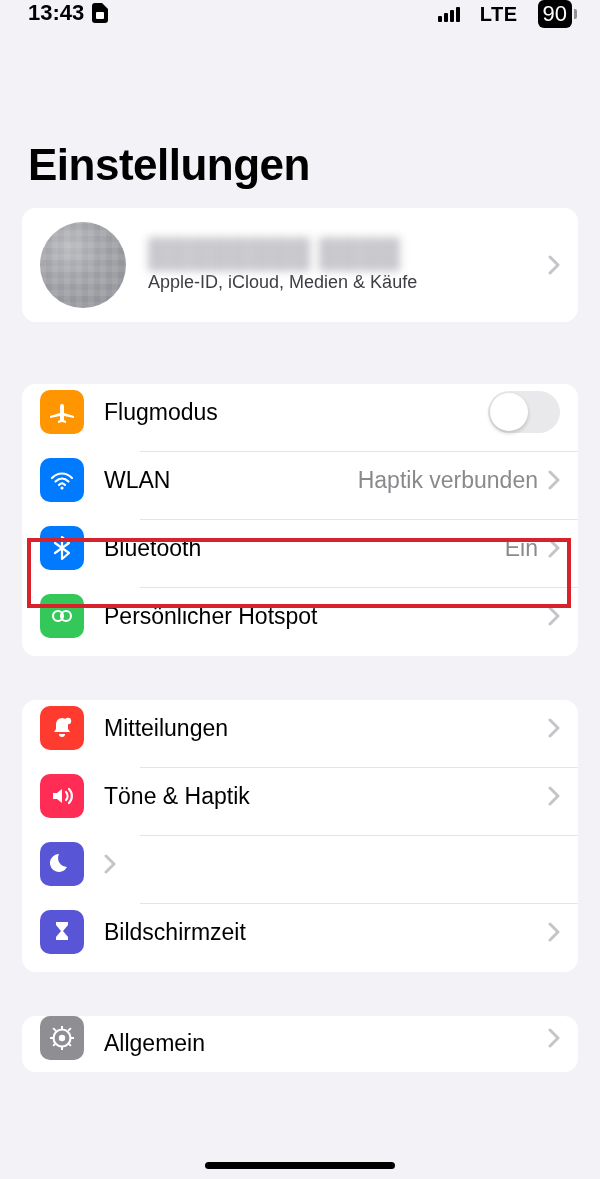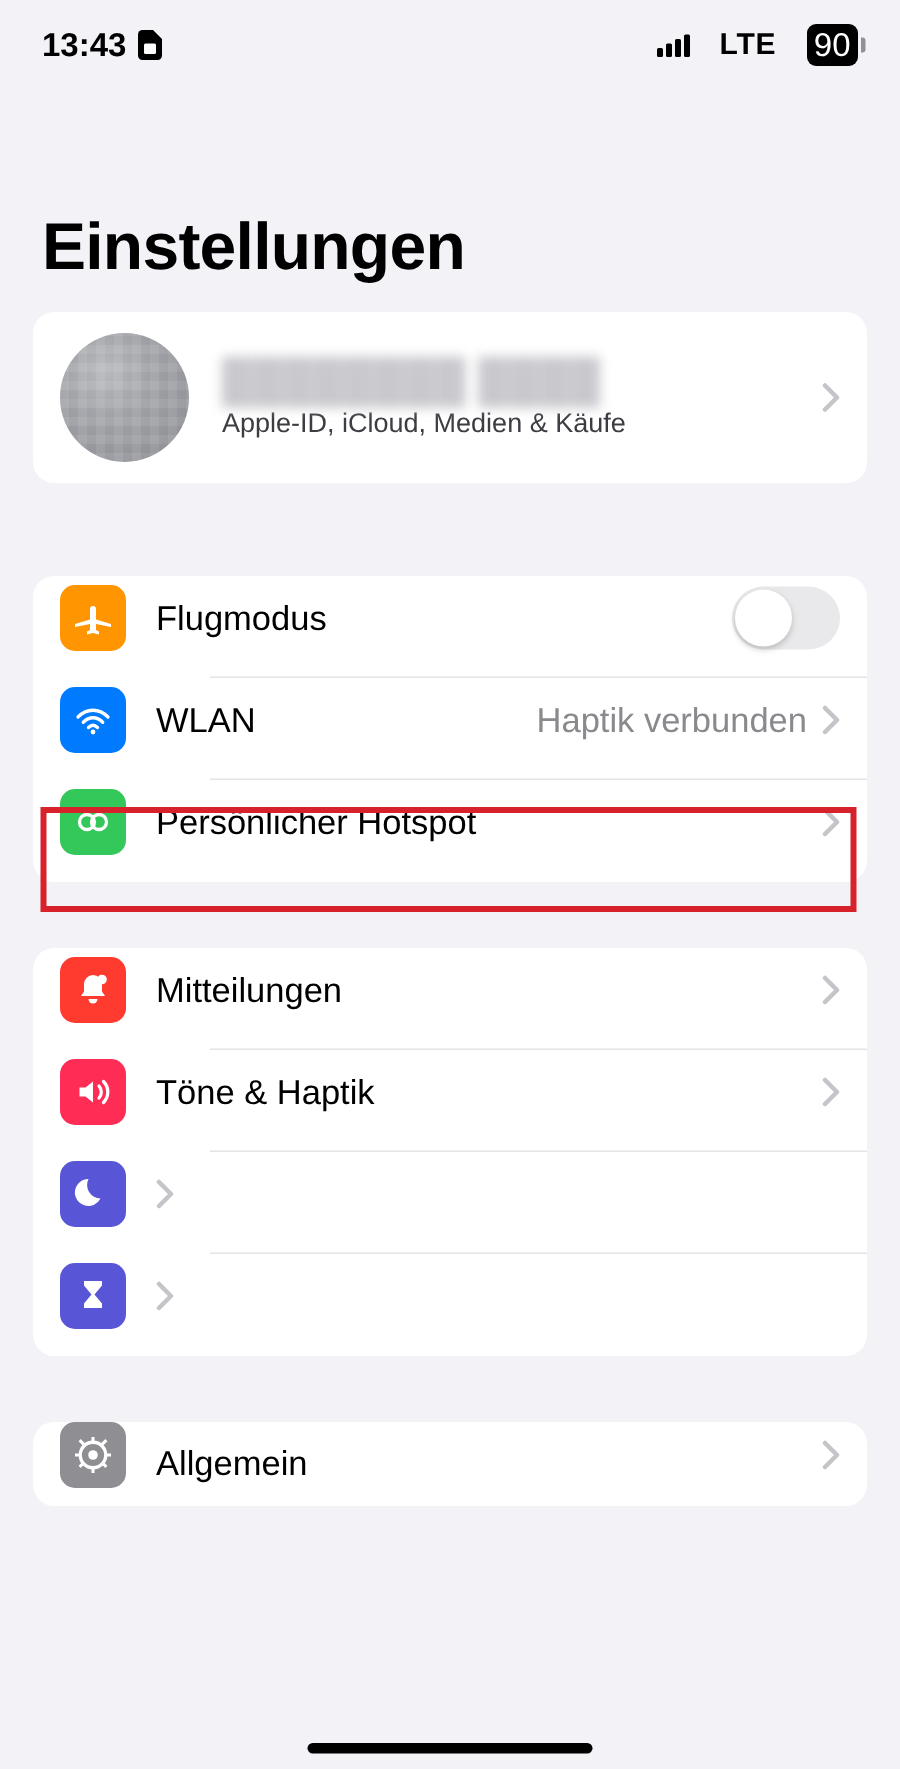--- a/index.html
+++ b/index.html
@@ -9,21 +9,21 @@
     background: #f2f2f7;
     color: #000;
     overflow: hidden;
     position: relative;
   }
 
   
   .status-bar {
     height: 60px;
     display: flex;
-    align-items: center;
+    align-items: flex-start;
     justify-content: space-between;
     padding: 0 28px;
     font-size: 22px;
     font-weight: 600;
   }
   .status-left { display: flex; align-items: center; gap: 8px; }
   .status-right { display: flex; align-items: center; gap: 20px; }
   .sim-icon { width: 16px; height: 20px; }
   .signal-bars { display: flex; align-items: flex-end; gap: 2px; height: 16px; }
   .signal-bars span { width: 4px; background: #000; border-radius: 1px; }
@@ -215,20 +215,35 @@
     <span class="row-label">WLAN</span>
     <span class="row-value">Haptik verbunden</span>
     <span class="chevron">
         <svg viewBox="0 0 12 20">
           <polyline points="2,2 10,10 2,18"></polyline>
         </svg>
       </span>
     <div class="row-sep"></div>
   </div>
 
+  <div class="row">
+    <div class="icon-box blue">
+      <svg viewBox="0 0 26 26">
+          <path class="stroke" d="M13 2v22l7-6-14-10m0 10l14-10-7-6"></path>
+        </svg>
+    </div>
+    <span class="row-label">Bluetooth</span>
+    <span class="row-value">Ein</span>
+    <span class="chevron">
+        <svg viewBox="0 0 12 20">
+          <polyline points="2,2 10,10 2,18"></polyline>
+        </svg>
+      </span>
+    <div class="row-sep"></div>
+  </div>
 
 
   <div class="row">
     <div class="icon-box green">
       <svg viewBox="0 0 26 26">
         <circle class="stroke" cx="9" cy="13" r="5"></circle>
         <circle class="stroke" cx="17" cy="13" r="5"></circle>
       </svg>
     </div>
     <span class="row-label">Persönlicher Hotspot</span>
@@ -290,20 +305,21 @@
       </span>
     <div class="row-sep"></div>
   </div>
 
   <div class="row">
     <div class="icon-box indigo">
       <svg viewBox="0 0 26 26">
         <path d="M7 3h12v3l-5 6 5 6v3H7v-3l5-6-5-6z"></path>
       </svg>
     </div>
+    <span class="row-label">Bildschirmzeit</span>
     <span class="chevron">
         <svg viewBox="0 0 12 20">
           <polyline points="2,2 10,10 2,18"></polyline>
         </svg>
       </span>
   </div>
 </div>
 
 <div class="section peek">
   <div class="row">

